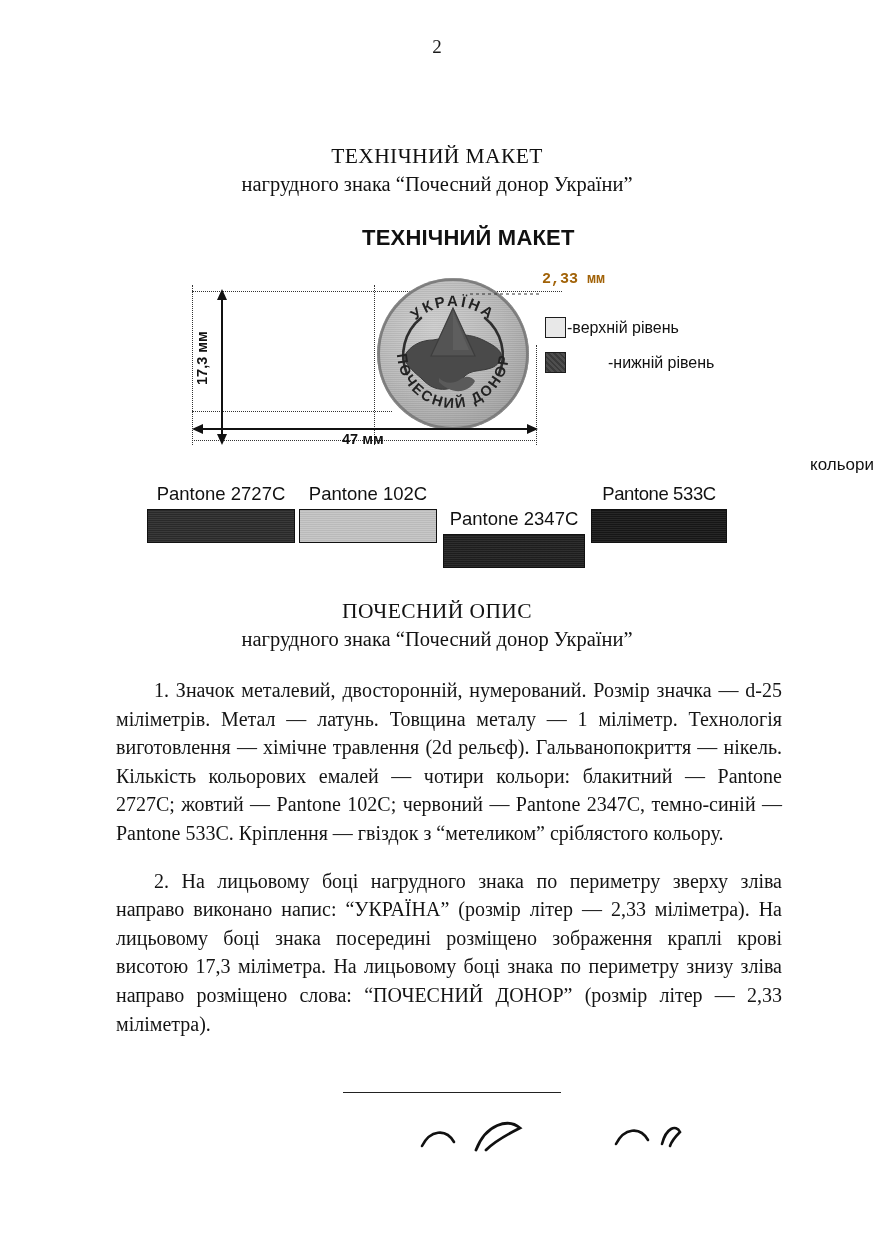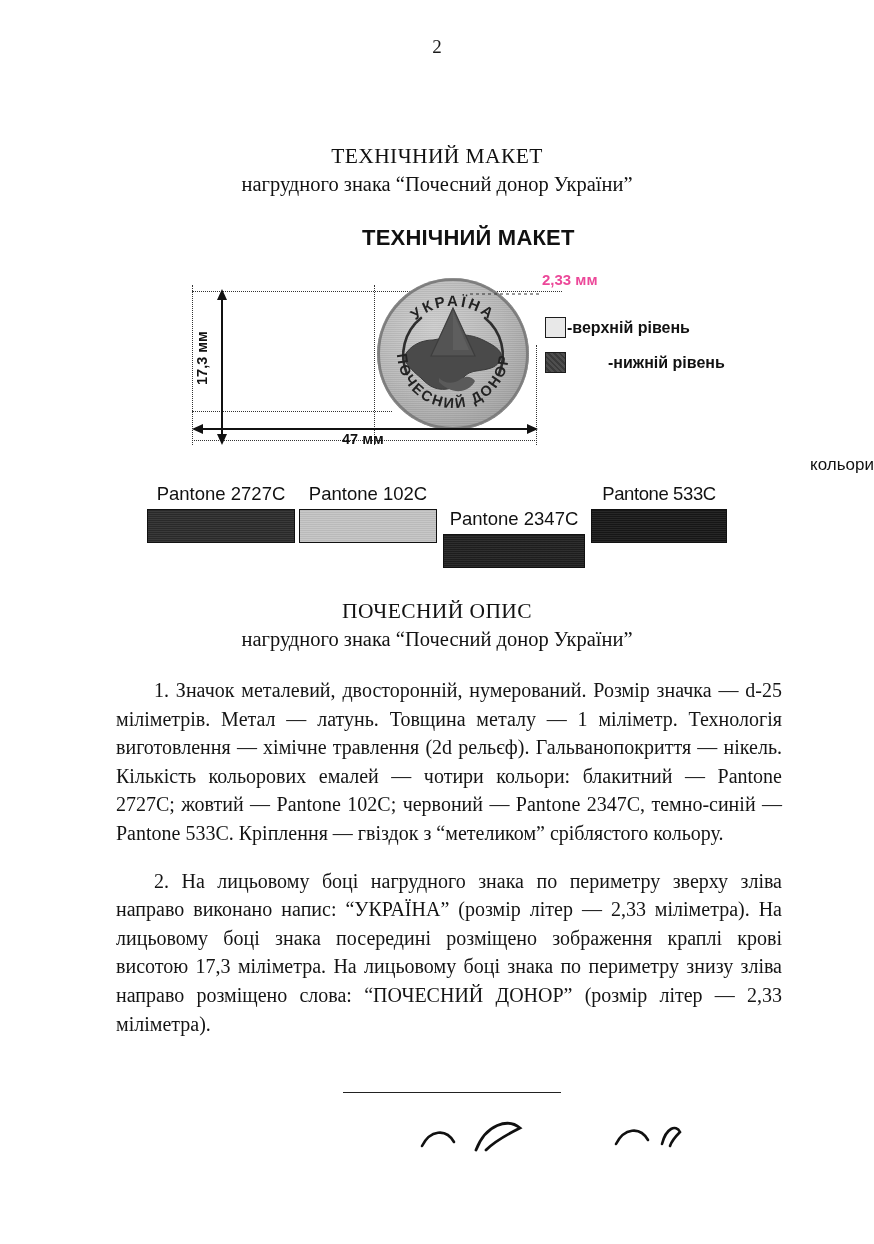--- a/index.html
+++ b/index.html
@@ -141,23 +141,23 @@
     font-size: 14.5px;
     font-weight: bold;
     color: #111;
     white-space: nowrap;
     font-family: "Liberation Sans", "DejaVu Sans", sans-serif;
   }
   .dim-top-label {
     position: absolute;
     font-size: 15px;
     font-weight: bold;
-    color: #ec4899;
-    white-space: nowrap;
-    font-family: Liberation Sans, sans-serif;
+    color: #a16207;
+    white-space: nowrap;
+    font-family: Liberation Mono, monospace;
   }
   .arrow-svg { position: absolute; }
 
   
   .legend-row {
     position: absolute;
     display: flex;
     align-items: center;
   }
   .legend-swatch {
@@ -168,21 +168,21 @@
   }
   .legend-swatch.upper {
     background: #e8e8e8;
   }
   .legend-swatch.lower {
     background: #3a3a3a;
     background-image: repeating-linear-gradient(45deg, rgba(255,255,255,0.10) 0 2px, rgba(0,0,0,0) 2px 4px);
   }
   .legend-label {
     font-size: 16px;
-    font-weight: bold;
+    font-weight: normal;
     color: #111;
     margin-left: 1px;
     white-space: nowrap;
     font-family: "Liberation Sans", "DejaVu Sans", sans-serif;
   }
 
   
   .colors-block {
     position: absolute;
     left: 0;

